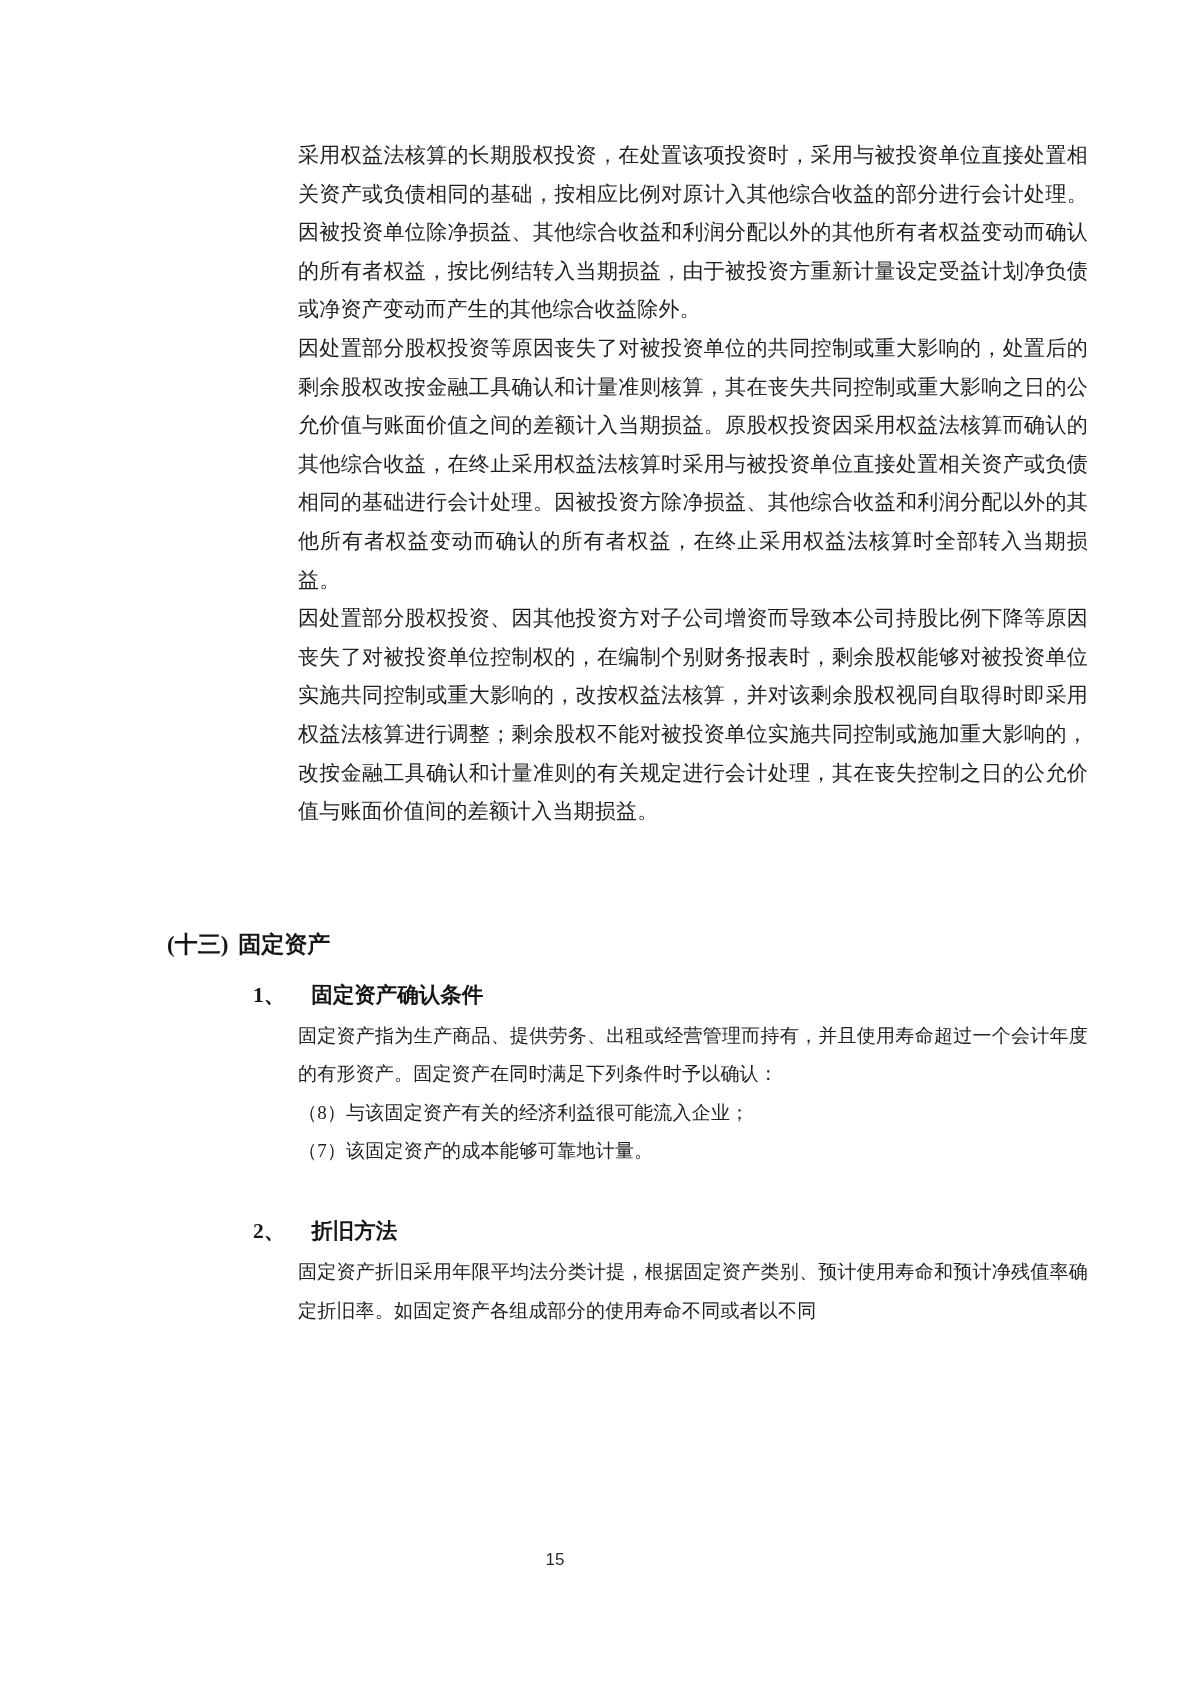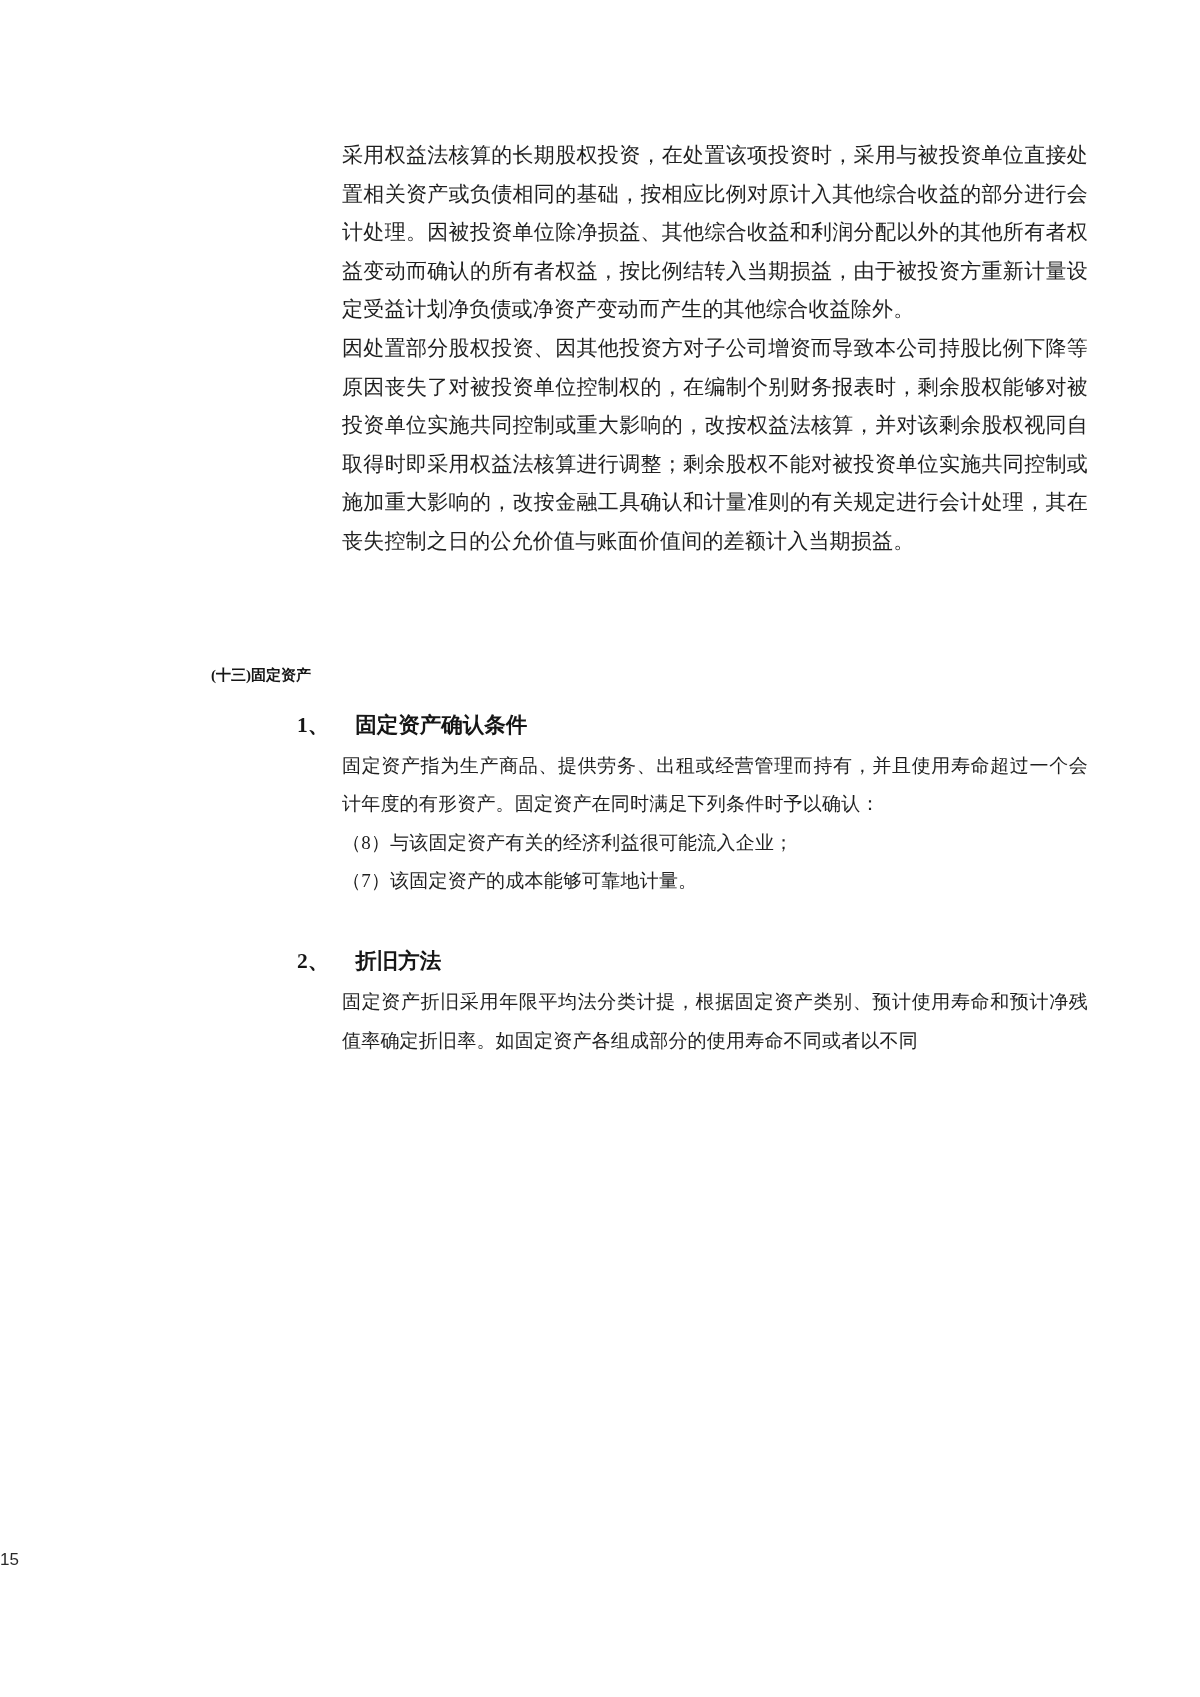--- a/index.html
+++ b/index.html
@@ -12,35 +12,35 @@
     width: 1200px;
     height: 1697px;
     margin: 0 auto;
     background: #ffffff;
     overflow: hidden;
     font-family: "Liberation Serif", "DejaVu Serif", serif;
     color: #1f1f1f;
   }
   .content {
     padding: 136px 112px 0 298px;
-    margin-left: 44px;
   }
   .body-text p {
     margin: 0;
     font-size: 21px;
     line-height: 38.6px;
     text-align: justify;
     letter-spacing: 0.2px;
   }
   .section-heading {
     display: flex;
     align-items: center;
+    gap: 10px;
     margin-left: -131px;
     margin-top: 92px;
-    font-size: 15px;
+    font-size: 23px;
     line-height: 44px;
     font-weight: 700;
     color: #161616;
   }
   .sub-heading {
     display: flex;
     align-items: baseline;
     gap: 26px;
     margin-left: -45px;
     margin-top: 6px;
@@ -57,35 +57,36 @@
     font-size: 19px;
     line-height: 38.6px;
     text-align: justify;
     letter-spacing: 0.2px;
   }
   .page-number {
     position: absolute;
     top: 1550px;
     left: 0;
     right: 90px;
-    text-align: left;
+    text-align: center;
     font-size: 17px;
     line-height: 20px;
     color: #2a2a2a;
     font-family: "Liberation Sans", "DejaVu Sans", sans-serif;
   }
 </style>
 </head>
 <body>
 
 <div class="page">
   <div class="content">
 
     <div class="body-text">
       <p>采用权益法核算的长期股权投资，在处置该项投资时，采用与被投资单位直接处置相关资产或负债相同的基础，按相应比例对原计入其他综合收益的部分进行会计处理。因被投资单位除净损益、其他综合收益和利润分配以外的其他所有者权益变动而确认的所有者权益，按比例结转入当期损益，由于被投资方重新计量设定受益计划净负债或净资产变动而产生的其他综合收益除外。</p>
+      <p>因处置部分股权投资等原因丧失了对被投资单位的共同控制或重大影响的，处置后的剩余股权改按金融工具确认和计量准则核算，其在丧失共同控制或重大影响之日的公允价值与账面价值之间的差额计入当期损益。原股权投资因采用权益法核算而确认的其他综合收益，在终止采用权益法核算时采用与被投资单位直接处置相关资产或负债相同的基础进行会计处理。因被投资方除净损益、其他综合收益和利润分配以外的其他所有者权益变动而确认的所有者权益，在终止采用权益法核算时全部转入当期损益。</p>
       <p>因处置部分股权投资、因其他投资方对子公司增资而导致本公司持股比例下降等原因丧失了对被投资单位控制权的，在编制个别财务报表时，剩余股权能够对被投资单位实施共同控制或重大影响的，改按权益法核算，并对该剩余股权视同自取得时即采用权益法核算进行调整；剩余股权不能对被投资单位实施共同控制或施加重大影响的，改按金融工具确认和计量准则的有关规定进行会计处理，其在丧失控制之日的公允价值与账面价值间的差额计入当期损益。</p>
     </div>
 
     <div class="section-heading">
       <span>(十三)</span>
       <span>固定资产</span>
     </div>
 
     <div class="sub-heading">
       <span>1、</span>

